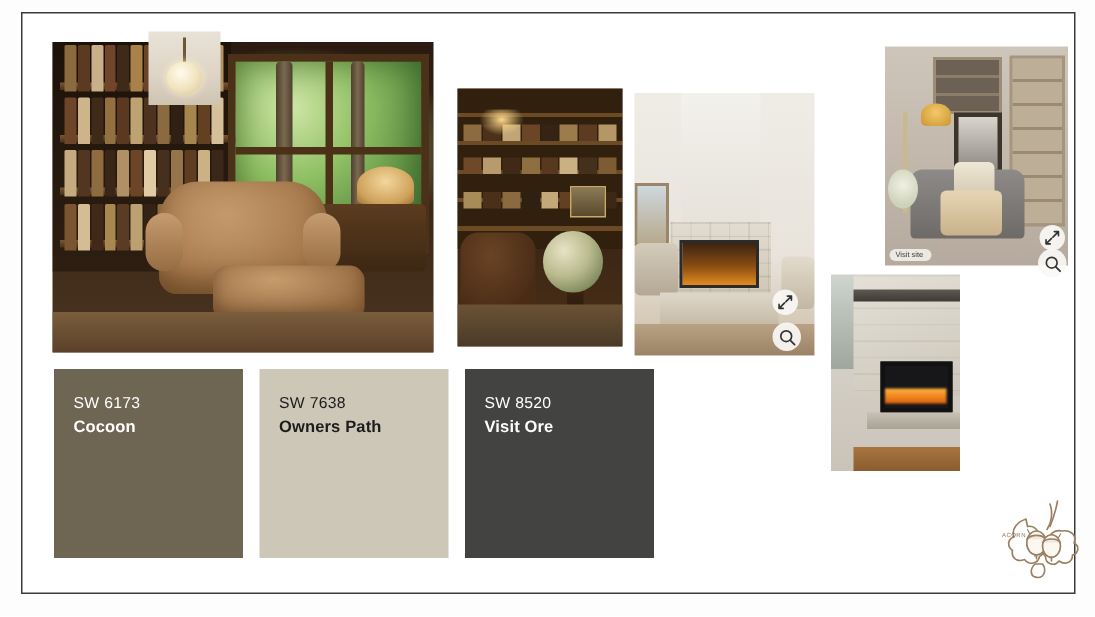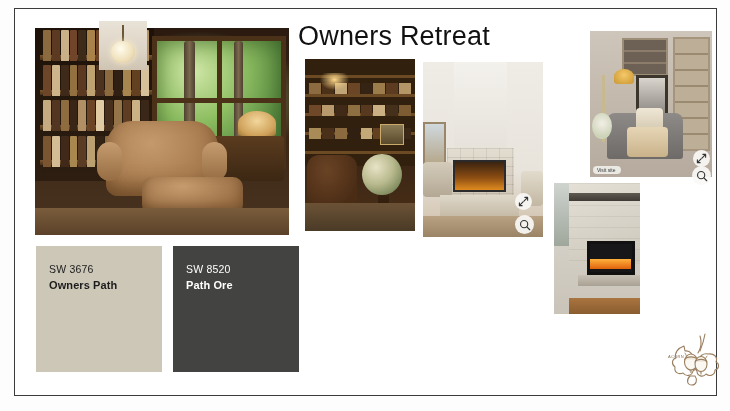--- a/index.html
+++ b/index.html
@@ -328,21 +328,20 @@
   }
   .ov-expand { width:17px; height:17px; }
   .ov-search { width:19px; height:19px; }
 </style>
 </head>
 <body>
 
 <div id="canvas">
   <div id="board">
 
-    <div id="title">Owners Retreat</div>
 
     <div class="ph" id="img-library-armchair">
       <div class="lib-shelf-wall"></div>
       <div class="lib-shelf" style="top:13%"></div>
       <div class="lib-shelf" style="top:30%"></div>
       <div class="lib-shelf" style="top:47%"></div>
       <div class="lib-shelf" style="top:64%"></div>
       <div class="lib-books" style="top:1%;width:42%">
         <span style="background:#8a6a3e"></span>
           <span style="background:#5c3a22"></span>
@@ -507,27 +506,31 @@
       <div class="fs-left"></div>
       <div class="fs-wall"></div>
       <div class="fs-beam"></div>
       <div class="fs-box"></div>
       <div class="fs-fire"></div>
       <div class="fs-ledge"></div>
       <div class="fs-floor"></div>
     </div>
 
     <div id="swatches">
+      <div class="swatch" style="background:#6e6552">
+        <div class="sw-code" style="color:#ffffff">SW 6173</div>
+        <div class="sw-name" style="color:#ffffff">Cocoon</div>
+      </div>
       <div class="swatch" style="background:#cdc7b8">
-        <div class="sw-code" style="color:#1c1c1c">SW 3676</div>
+        <div class="sw-code" style="color:#1c1c1c">SW 7638</div>
         <div class="sw-name" style="color:#1c1c1c">Owners Path</div>
       </div>
       <div class="swatch" style="background:#434341">
         <div class="sw-code" style="color:#ffffff">SW 8520</div>
-        <div class="sw-name" style="color:#ffffff">Path Ore</div>
+        <div class="sw-name" style="color:#ffffff">Visit Ore</div>
       </div>
     </div>
 
     <div id="acorn-illustration">
       <svg width="68" height="68" viewBox="0 0 68 68" aria-hidden="true">
         <g stroke="#9a7f60" fill="none" stroke-width="1.1" stroke-linecap="round" stroke-linejoin="round">
 
           <path d="M40 14 C42 20, 41 26, 38 31"></path>
           <path d="M45 12 C44 18, 42 24, 40 29"></path>
 

